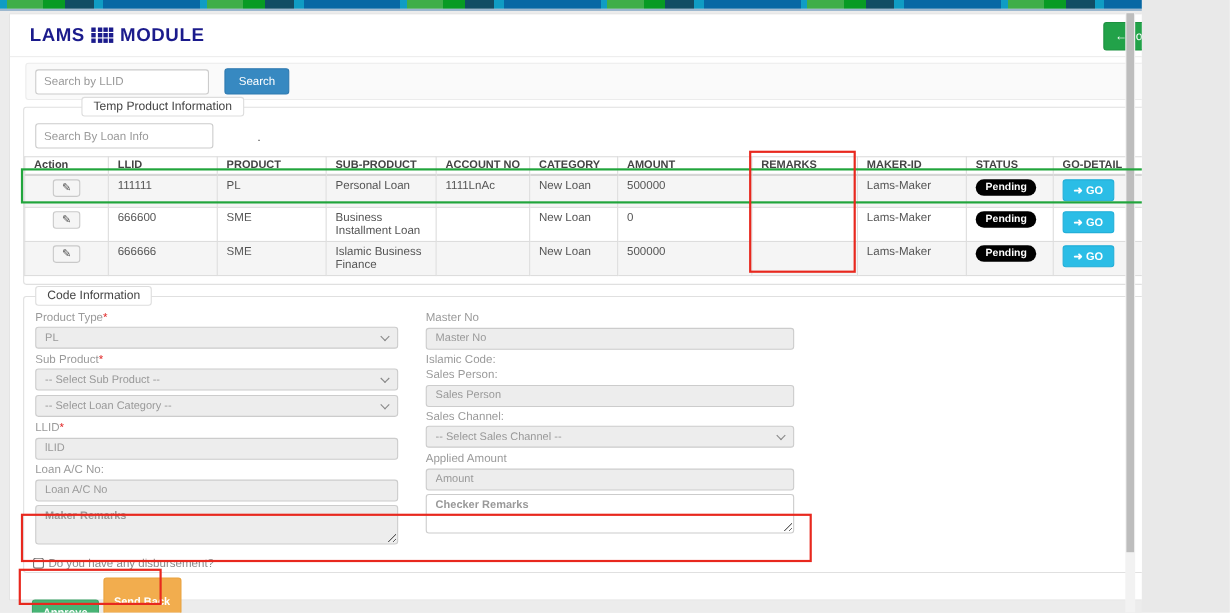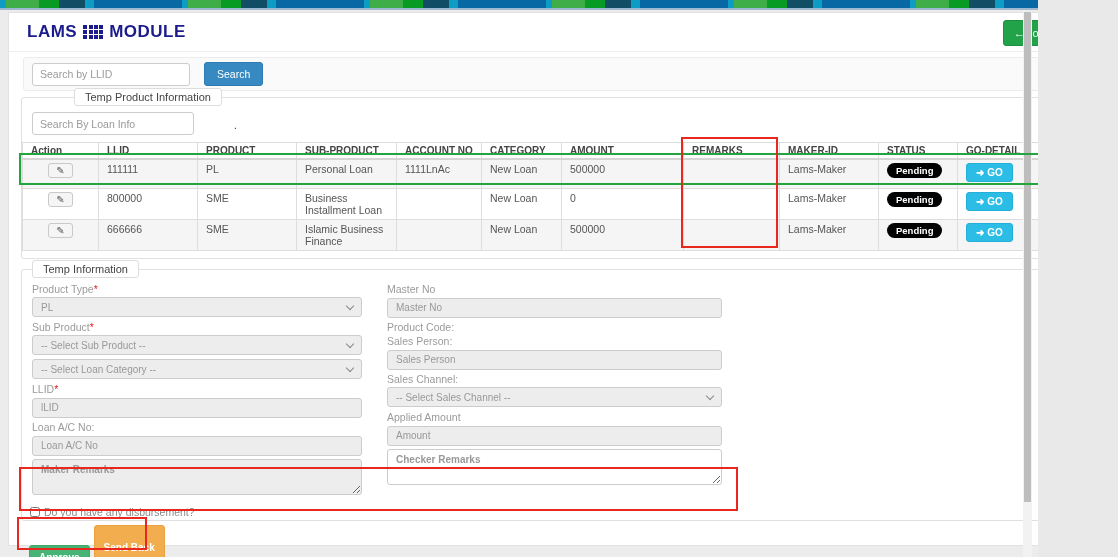--- a/index.html
+++ b/index.html
@@ -191,21 +191,21 @@
               <td>1111LnAc</td>
               <td>New Loan</td>
               <td>500000</td>
               <td></td>
               <td>Lams-Maker</td>
               <td><span class="badge">Pending</span></td>
               <td><button class="go-btn"><span>➜</span> <span>GO</span></button></td>
             </tr>
             <tr class="r2">
               <td style="text-align:center"><button class="edit-btn"><span>✎</span></button></td>
-              <td>800000</td>
+              <td>666600</td>
               <td>SME</td>
               <td>Business Installment Loan</td>
               <td></td>
               <td>New Loan</td>
               <td>0</td>
               <td></td>
               <td>Lams-Maker</td>
               <td><span class="badge">Pending</span></td>
               <td><button class="go-btn"><span>➜</span> <span>GO</span></button></td>
             </tr>
@@ -226,21 +226,21 @@
         </table>
         <div class="tscroll">
           <div class="arr up">▲</div>
           <div class="tthumb"></div>
           <div class="arr dn">▼</div>
         </div>
       </div>
     </div>
 
     <div class="fset fset-loan">
-      <span class="legend">Temp Information</span>
+      <span class="legend">Code Information</span>
 
       <div class="fcol left">
         <div class="flabel"><span>Product Type</span><span class="req">*</span></div>
         <div class="ctl">
             <div class="sel">PL</div>
             <span class="chev"></span>
           </div>
 
         <div class="flabel"><span>Sub Product</span><span class="req">*</span></div>
         <div class="ctl">
@@ -259,21 +259,21 @@
         <div class="flabel"><span>Loan A/C No:</span></div>
         <div class="ctl"><input class="fin" placeholder="Loan A/C No" style=""></div>
 
         <textarea class="fta" placeholder="Maker Remarks" style=""></textarea>
       </div>
 
       <div class="fcol right">
         <div class="flabel"><span>Master No</span></div>
         <div class="ctl"><input class="fin" placeholder="Master No" style=""></div>
 
-        <div class="flabel"><span>Product Code:</span></div>
+        <div class="flabel"><span>Islamic Code:</span></div>
 
         <div class="flabel"><span>Sales Person:</span></div>
         <div class="ctl"><input class="fin" placeholder="Sales Person" style=""></div>
 
         <div class="flabel"><span>Sales Channel:</span></div>
         <div class="ctl">
             <div class="sel">-- Select Sales Channel --</div>
             <span class="chev"></span>
           </div>
 

